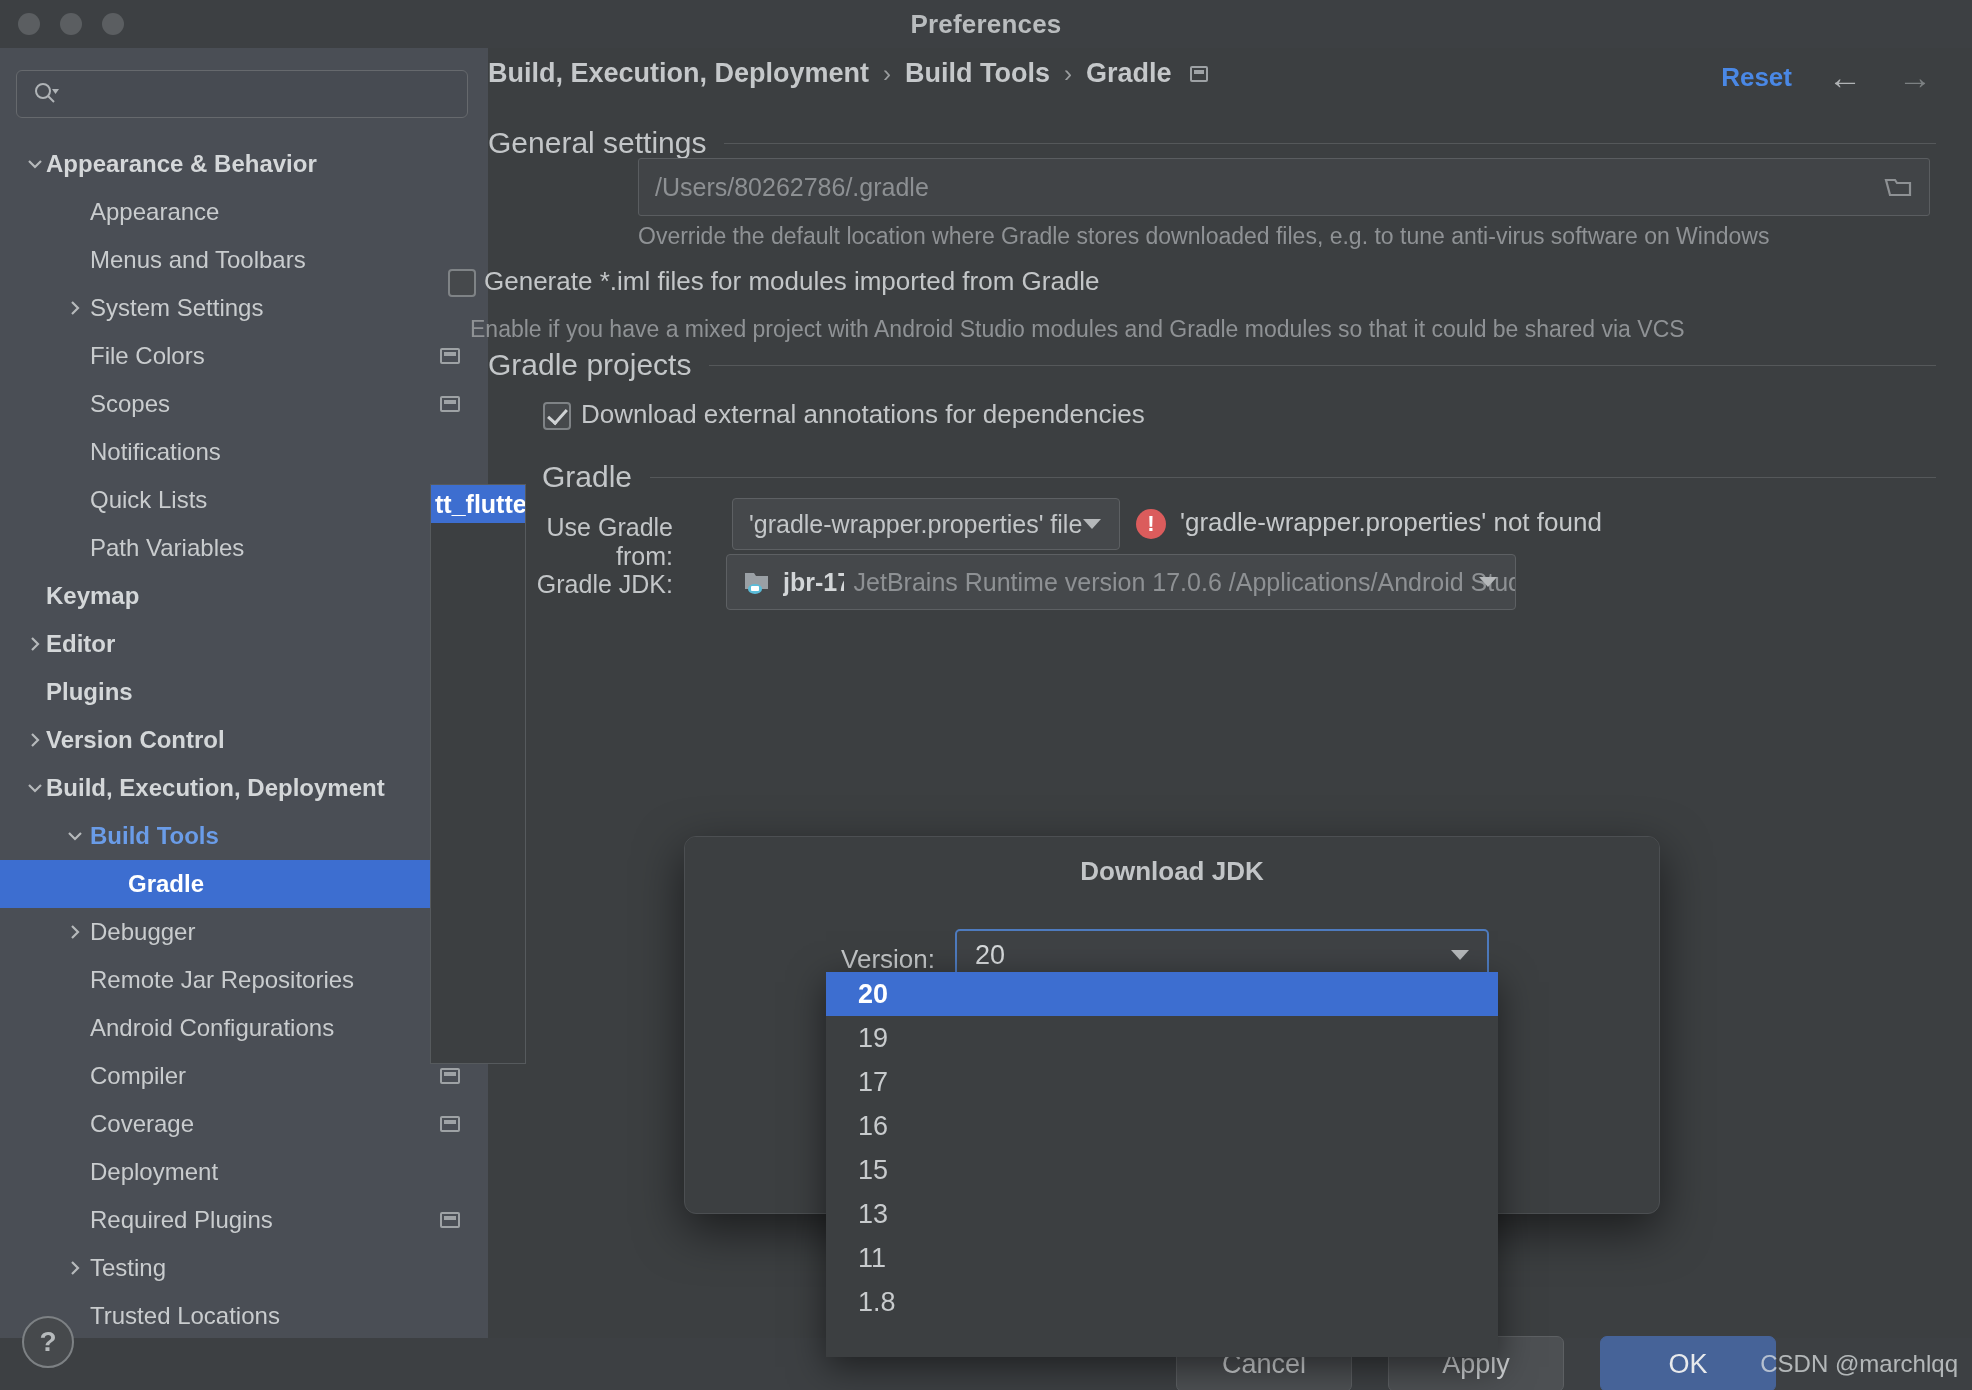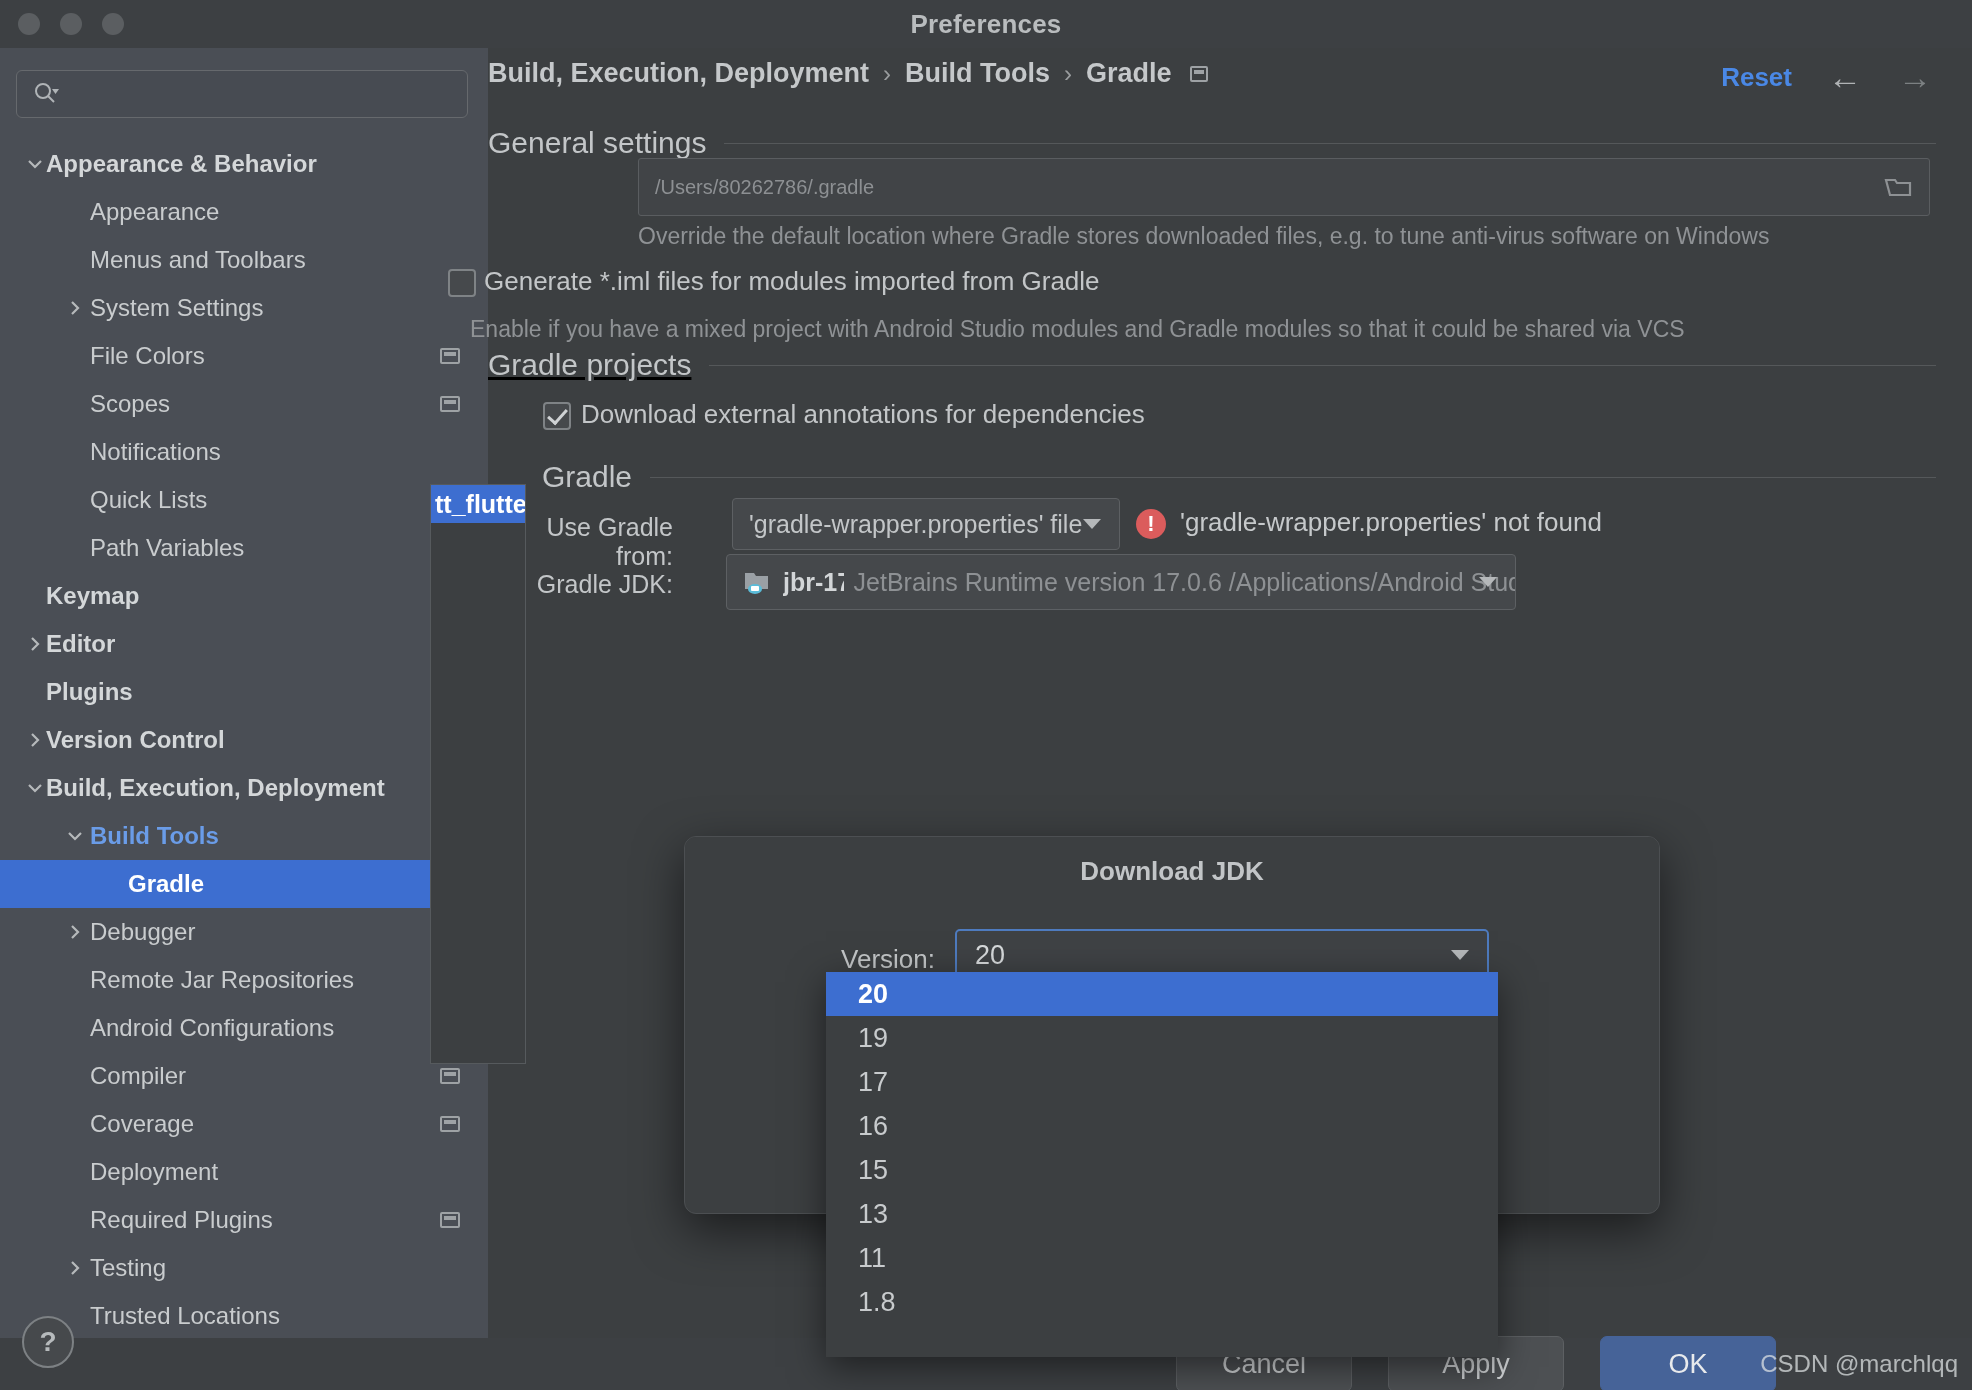--- a/index.html
+++ b/index.html
@@ -168,21 +168,21 @@
     color: #c3c6c8; font-size: 25px;
     text-align: right;
   }
   .field {
     position: absolute;
     box-sizing: border-box;
     background: #414447;
     border: 1px solid #5a5d60;
     border-radius: 3px;
     display: flex; align-items: center;
-    color: #8d9093; font-size: 20px;
+    color: #8d9093; font-size: 25px;
   }
   .field .ftext { margin-left: 16px; }
   .folder-ico {
     position: absolute; right: 16px; top: 50%;
     transform: translateY(-50%);
     width: 30px; height: 24px;
   }
   .hint {
     position: absolute;
     color: #8f9295; font-size: 23px; line-height: 33px;
@@ -550,21 +550,21 @@
             <path d="M3 5 h9 l2 3 h13 v12 h-20 z" fill="none" stroke="#8e9194" stroke-width="2.2"></path>
           </svg>
         </span>
       </div>
       <div class="hint" style="left:150px;top:172px;width:1300px;">Override the default location where Gradle stores downloaded files, e.g. to tune anti-virus software on Windows</div>
 
       <div class="cbox" style="left:-40px;top:221px;"></div>
       <div class="cbox-lbl" style="left:-4px;top:218px;">Generate *.iml files for modules imported from Gradle</div>
       <div class="hint" style="left:-18px;top:265px;width:1460px;">Enable if you have a mixed project with Android Studio modules and Gradle modules so that it could be shared via VCS</div>
 
-      <div class="sec" style="left:0;top:300px;text-decoration:underline;">
+      <div class="sec" style="left:0;top:300px;">
         <span class="sec-label">Gradle projects</span>
         <span class="sec-rule"></span>
       </div>
 
       <div class="cbox checked" style="left:55px;top:354px;"></div>
       <div class="cbox-lbl" style="left:93px;top:351px;">Download external annotations for dependencies</div>
 
       <div class="sec" style="left:54px;top:412px;width:1394px;">
         <span class="sec-label">Gradle</span>
         <span class="sec-rule"></span>

